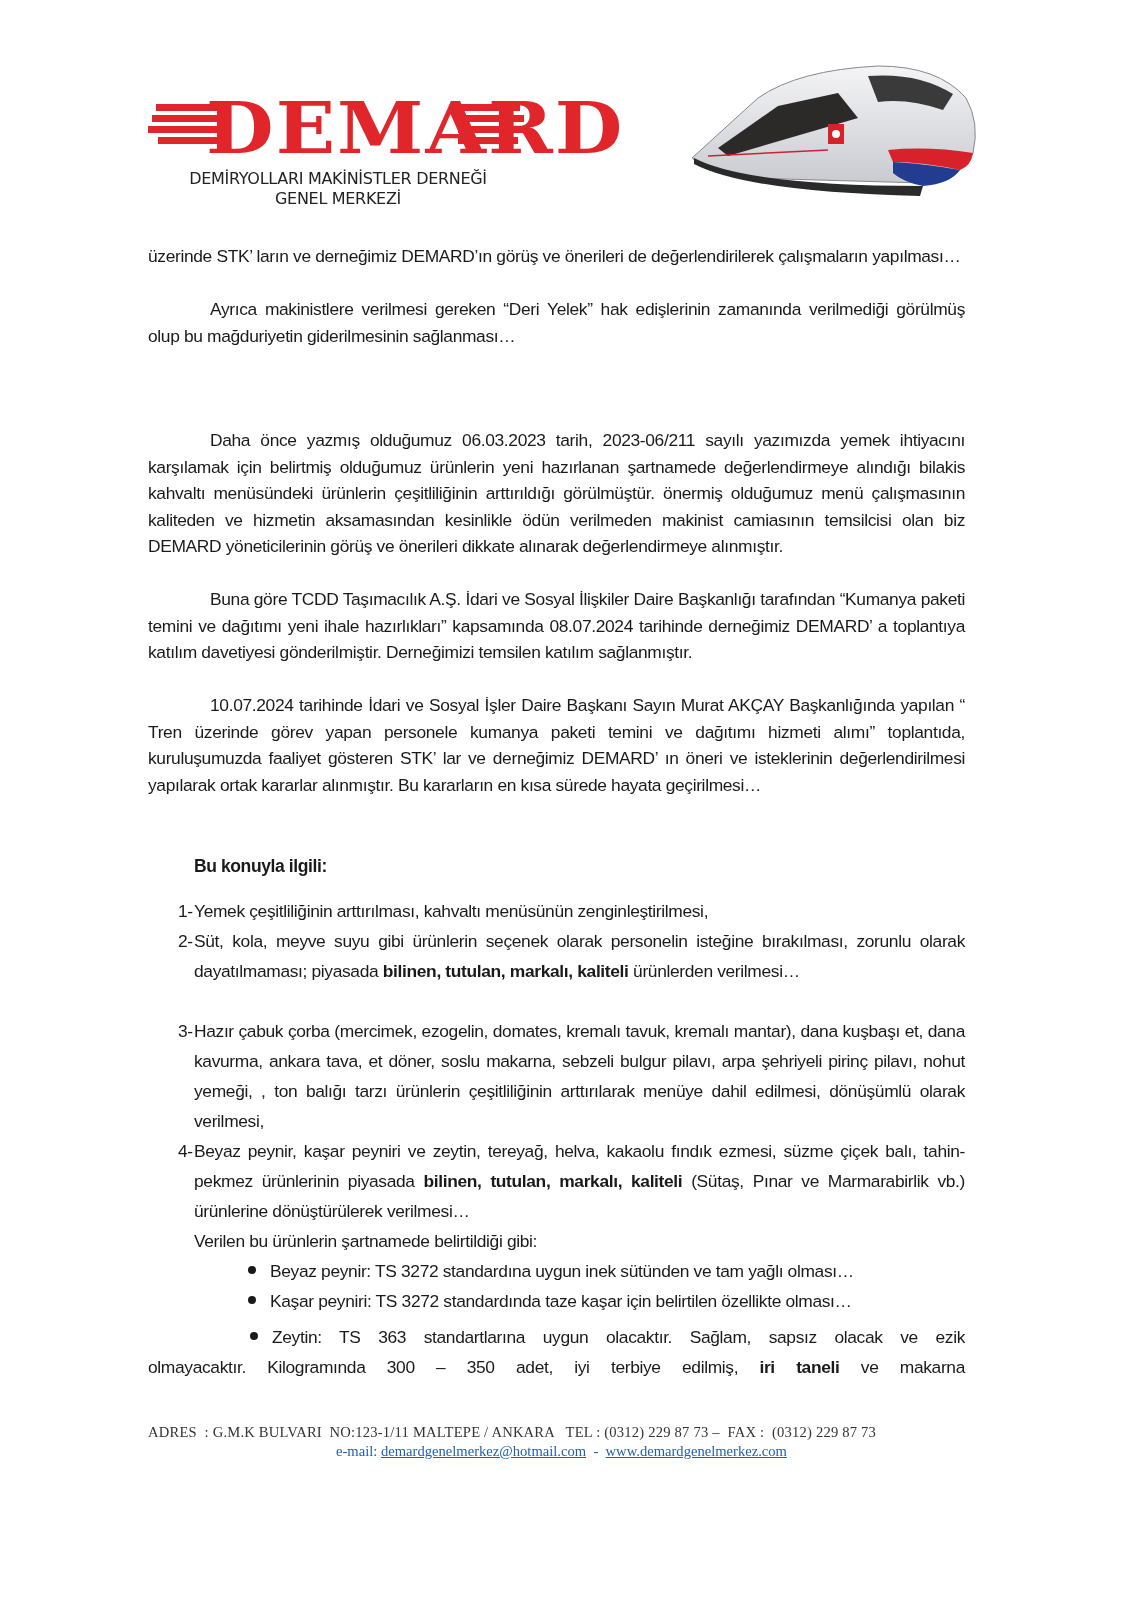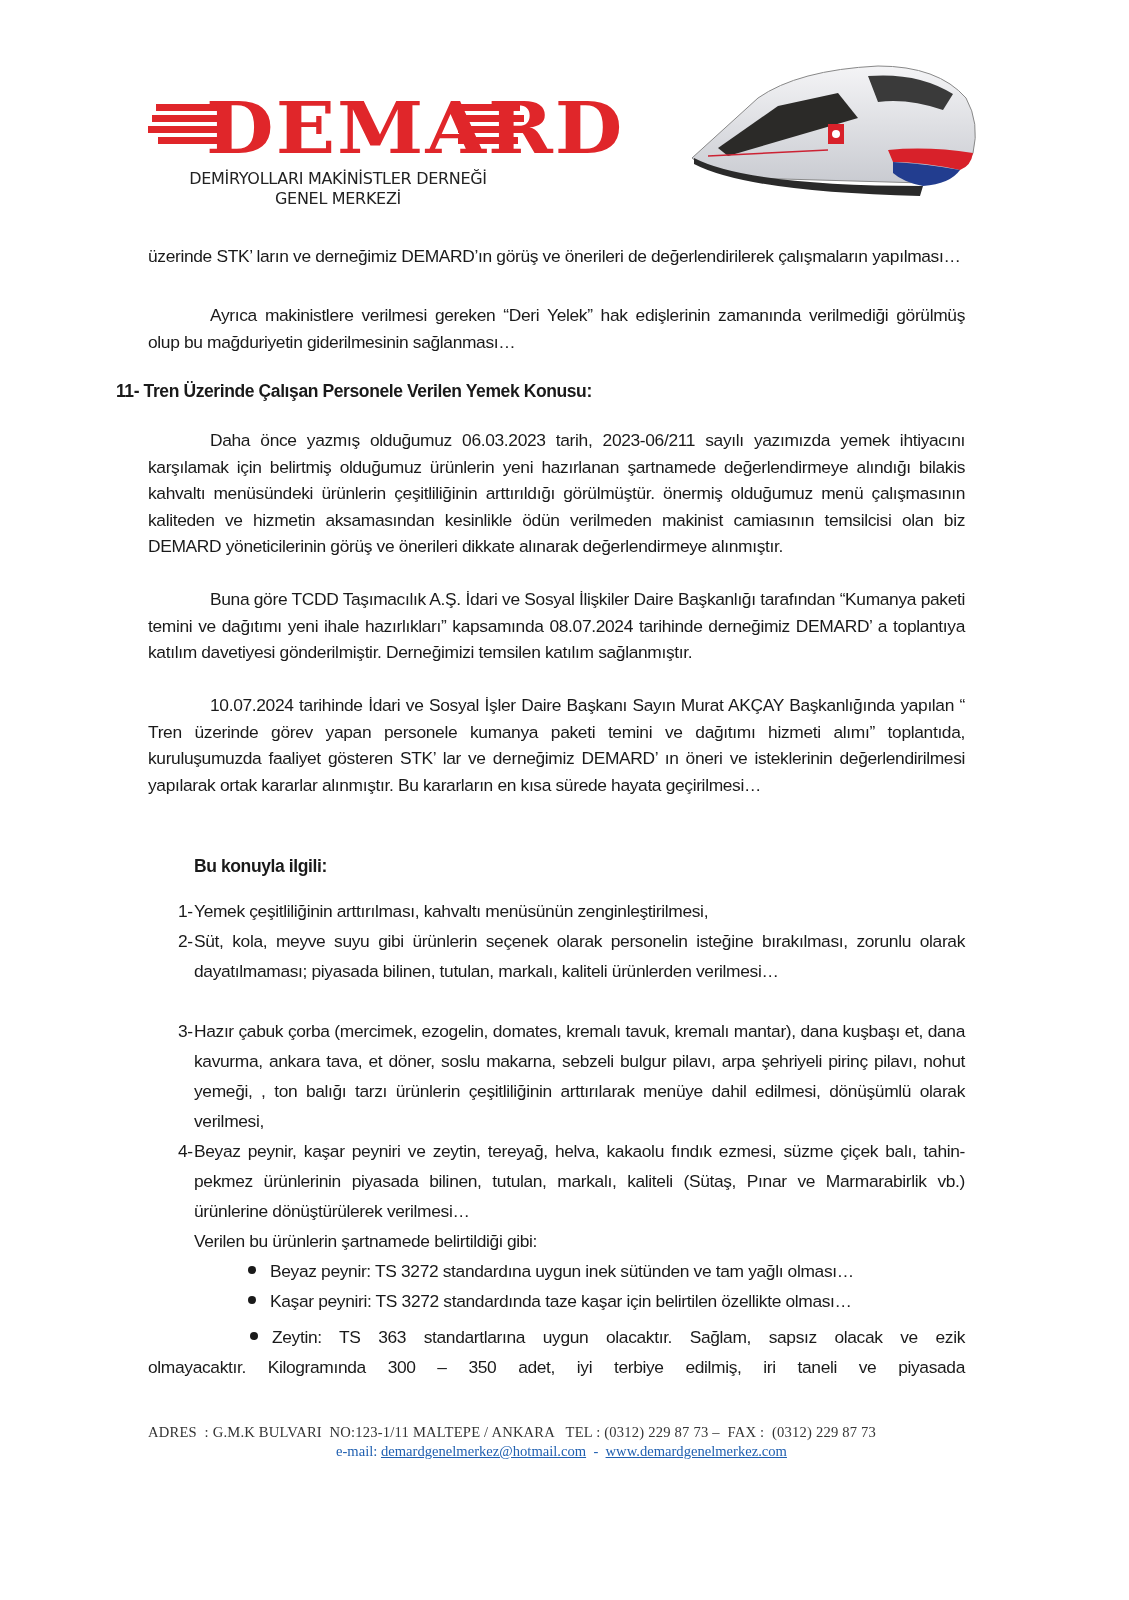--- a/index.html
+++ b/index.html
@@ -30,21 +30,21 @@
          text-align: justify; font-family: "Liberation Sans", sans-serif; letter-spacing: -0.35px; }
   .indent { text-indent: 62px; }
   .heading { position: absolute; left: 116px; font-size: 17.5px; font-weight: bold; letter-spacing: -0.4px; }
   .sub-heading { position: absolute; left: 194px; font-size: 17.5px; font-weight: bold; letter-spacing: -0.4px; }
   .li { position: absolute; left: 178px; width: 787px; font-size: 17.4px; line-height: 30px; letter-spacing: -0.35px; }
   .li .num { position: absolute; left: 0; top: 0; }
   .li .body { margin-left: 16px; text-align: justify; display: block; }
   .bul { position: absolute; left: 248px; font-size: 17.4px; line-height: 30px; letter-spacing: -0.35px; }
   .bul .dot { display: inline-block; width: 8px; height: 8px; border-radius: 50%; background: #1a1a1a;
               margin-right: 14px; vertical-align: middle; position: relative; top: -2px; }
-  b { font-weight: normal; }
+  b { font-weight: bold; }
 
   .footer1 { position: absolute; left: 148px; top: 1424px; font-family: "Liberation Serif", serif;
              font-size: 14.6px; color: #333; letter-spacing: 0.2px; white-space: pre; }
   .footer2 { position: absolute; left: 336px; top: 1443px; font-family: "Liberation Serif", serif;
              font-size: 14.6px; color: #1f5fb0; white-space: pre; text-align: right; }
   .footer2 a { color: #1f5fb0; text-decoration: underline; }
 </style>
 </head>
 <body>
 
@@ -80,23 +80,22 @@
     <path d="M180 18 Q230 14 265 36 L255 52 Q220 40 190 44 Z" fill="#3a3a3a"></path>
     <path d="M200 92 Q240 88 285 95 Q283 108 272 112 Q235 104 205 104 Z" fill="#d8212a"></path>
     <path d="M205 104 Q240 106 272 112 Q262 126 235 128 Q215 124 205 115 Z" fill="#223d8f"></path>
     <rect x="140" y="66" width="16" height="20" fill="#d8212a"></rect>
     <circle cx="148" cy="76" r="4" fill="#fff"></circle>
     <path d="M6 100 Q60 128 235 128 L232 138 Q60 134 6 106 Z" fill="#2a2a2a"></path>
     <line x1="20" y1="98" x2="140" y2="92" stroke="#c23" stroke-width="1.5"></line>
   </svg>
 
   <div class="txt" style="top:243px;">üzerinde STK’ ların ve derneğimiz DEMARD’ın görüş ve önerileri de değerlendirilerek çalışmaların yapılması…</div>
-  <div class="txt indent" style="top:296px;margin-top:6px;">Ayrıca makinistlere verilmesi gereken “Deri Yelek” hak edişlerinin zamanında verilmediği görülmüş olup bu mağduriyetin giderilmesinin sağlanması…</div>
+  <div class="txt indent" style="top:296px;">Ayrıca makinistlere verilmesi gereken “Deri Yelek” hak edişlerinin zamanında verilmediği görülmüş olup bu mağduriyetin giderilmesinin sağlanması…</div>
 
-  <div class="heading" style="top:381px;">11- Tren Üzerinde Çalışan Personele Verilen Yemek Konusu:</div>
 
   <div class="txt indent" style="top:427px;">Daha önce yazmış olduğumuz 06.03.2023 tarih, 2023-06/211 sayılı yazımızda yemek ihtiyacını karşılamak için belirtmiş olduğumuz ürünlerin yeni hazırlanan şartnamede değerlendirmeye alındığı bilakis kahvaltı menüsündeki ürünlerin çeşitliliğinin arttırıldığı görülmüştür. önermiş olduğumuz menü çalışmasının kaliteden ve hizmetin aksamasından kesinlikle ödün verilmeden makinist camiasının temsilcisi olan biz DEMARD yöneticilerinin görüş ve önerileri dikkate alınarak değerlendirmeye alınmıştır.</div>
   <div class="txt indent" style="top:586px;">Buna göre TCDD Taşımacılık A.Ş. İdari ve Sosyal İlişkiler Daire Başkanlığı tarafından “Kumanya paketi temini ve dağıtımı yeni ihale hazırlıkları” kapsamında 08.07.2024 tarihinde derneğimiz DEMARD’ a toplantıya katılım davetiyesi gönderilmiştir. Derneğimizi temsilen katılım sağlanmıştır.</div>
   <div class="txt indent" style="top:692px;">10.07.2024 tarihinde İdari ve Sosyal İşler Daire Başkanı Sayın Murat AKÇAY Başkanlığında yapılan “ Tren üzerinde görev yapan personele kumanya paketi temini ve dağıtımı hizmeti alımı” toplantıda, kuruluşumuzda faaliyet gösteren STK’ lar ve derneğimiz DEMARD’ ın öneri ve isteklerinin değerlendirilmesi yapılarak ortak kararlar alınmıştır. Bu kararların en kısa sürede hayata geçirilmesi…</div>
 
   <div class="sub-heading" style="top:848px;margin-top:8px;">Bu konuyla ilgili:</div>
 
   <div class="li" style="top:896px;">
     <span class="num">1-</span>
     <span class="body">Yemek çeşitliliğinin arttırılması, kahvaltı menüsünün zenginleştirilmesi,</span>
@@ -119,19 +118,19 @@
   </div>
 
   <div class="bul" style="top:1256px;">
     <span class="dot"></span><span>Beyaz peynir: TS 3272 standardına uygun inek sütünden ve tam yağlı olması…</span>
   </div>
   <div class="bul" style="top:1286px;">
     <span class="dot"></span><span>Kaşar peyniri: TS 3272 standardında taze kaşar için belirtilen özellikte olması…</span>
   </div>
   <div class="txt" style="top:1322px; line-height:30px;">
     <div style="padding-left:102px; text-align:justify; text-align-last:justify;"><span class="dot" style="display:inline-block;width:8px;height:8px;border-radius:50%;background:#1a1a1a;margin-right:14px;vertical-align:middle;position:relative;top:-2px;"></span><span>Zeytin: TS 363 standartlarına uygun olacaktır. Sağlam, sapsız olacak ve ezik</span></div>
-    <div style="text-align:justify; text-align-last:justify;"><span>olmayacaktır. Kilogramında 300 – 350 adet, iyi terbiye edilmiş, </span><b>iri taneli</b><span> ve piyasada</span></div>
+    <div style="text-align:justify; text-align-last:justify;"><span>olmayacaktır. Kilogramında 300 – 350 adet, iyi terbiye edilmiş, </span><b>iri taneli</b><span> ve makarna</span></div>
   </div>
 
   <div class="footer1">ADRES  : G.M.K BULVARI  NO:123-1/11 MALTEPE / ANKARA   TEL : (0312) 229 87 73 –  FAX :  (0312) 229 87 73</div>
   <div class="footer2"><span>e-mail: </span><a>demardgenelmerkez@hotmail.com</a><span>  -  </span><a>www.demardgenelmerkez.com</a></div>
 
 </div>
 
 </body></html>

